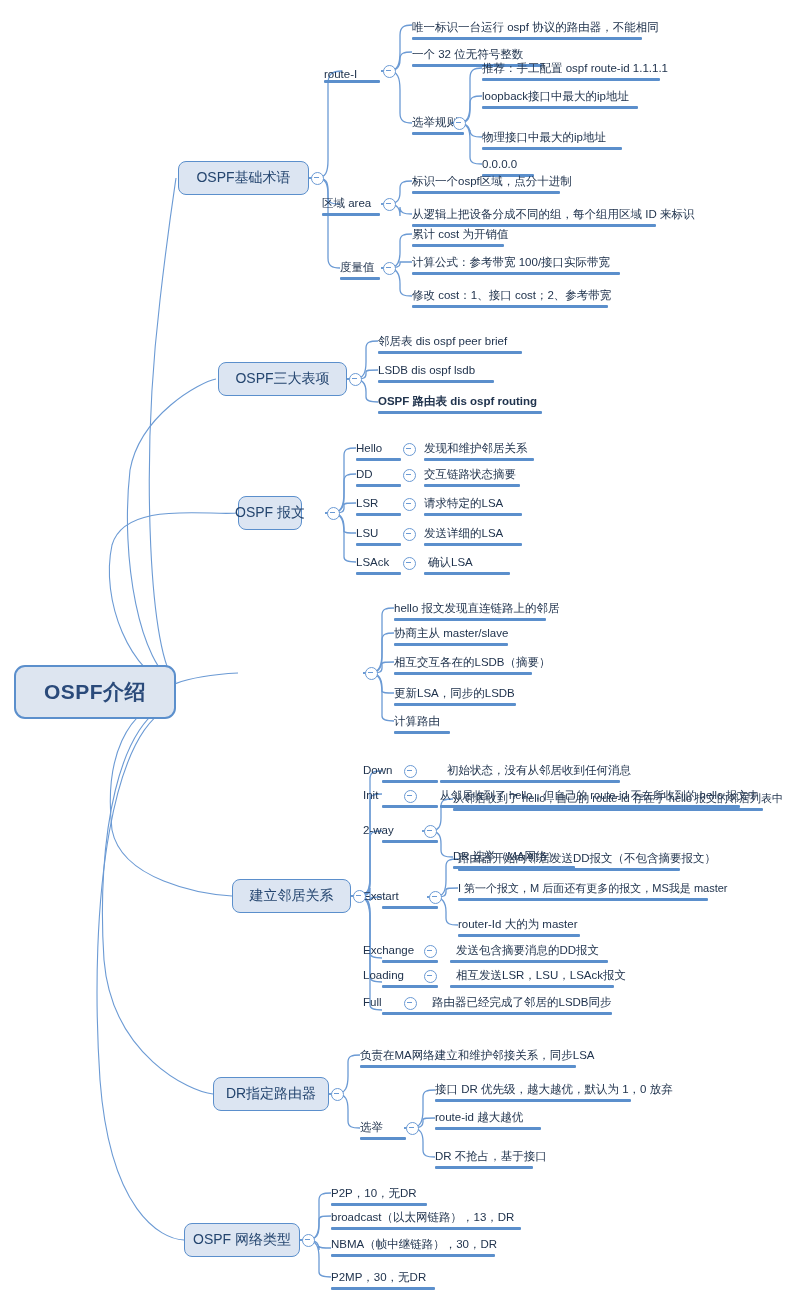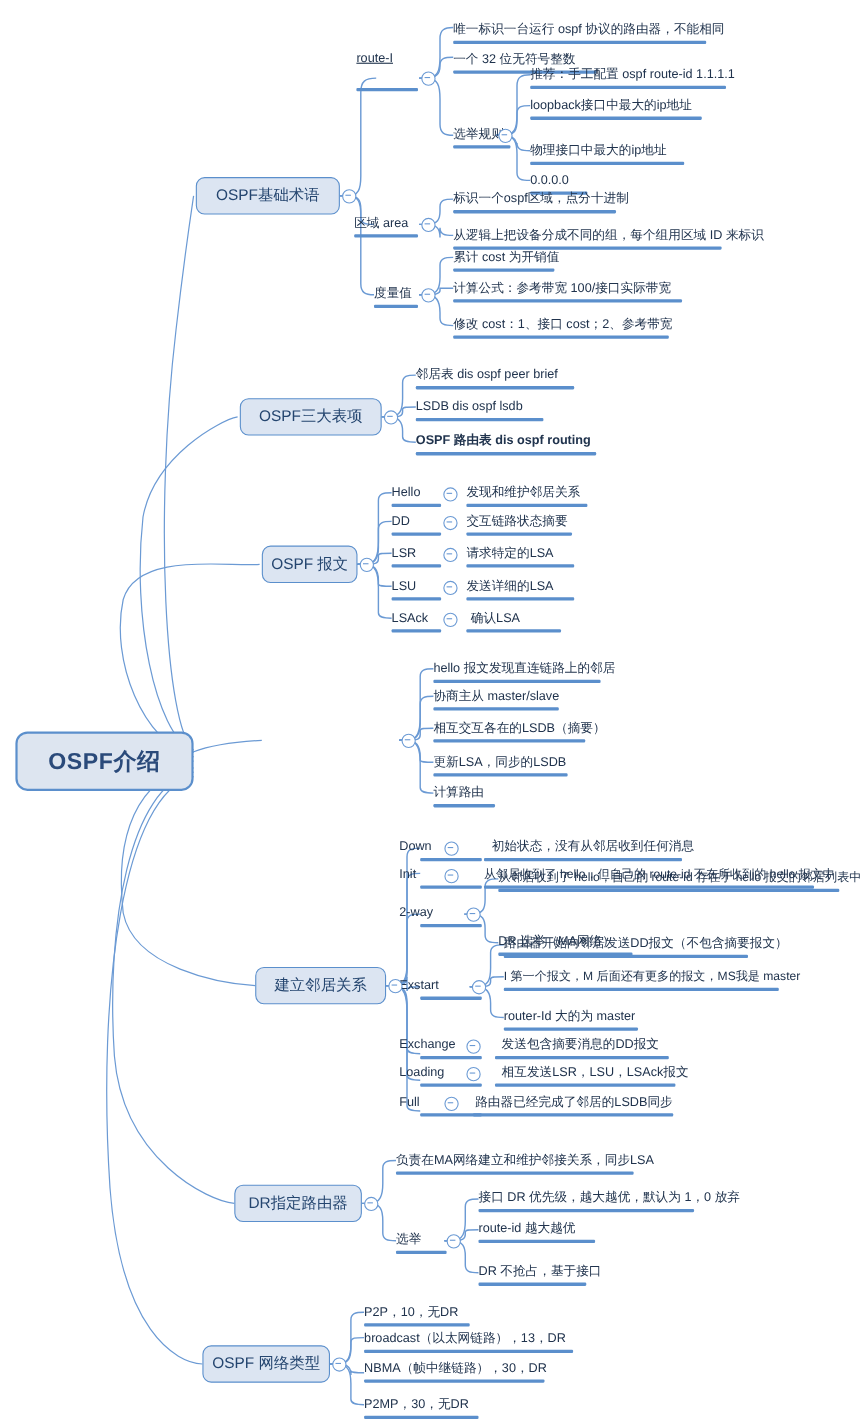--- a/index.html
+++ b/index.html
@@ -182,21 +182,21 @@
       <path d="M300,1240 L307,1240 C 317,1240 319,1244 319,1250 L319,1246 C 319,1248 323,1248 331,1248"></path>
       <path d="M300,1240 L307,1240 C 317,1240 319,1248 319,1258 L319,1272 C 319,1276 323,1277 331,1277"></path>
     </g>
   </svg>
 
   <div class="root-node" style="left:14px; top:665px; width:162px; height:54px;">OSPF介绍</div>
 
   <div class="branch-node" style="left:178px; top:161px; width:131px; height:34px;">OSPF基础术语</div>
   <div class="toggle" style="left:311px; top:172px;"></div>
 
-  <div class="txt-node" style="left:324px; top:46px;text-decoration:underline;">route-I</div>
+  <div class="txt-node" style="left:324px; top:67px;">route-I</div>
   <div class="underline" style="left:324px; top:80px; width:56px;"></div>
   <div class="toggle" style="left:383px; top:65px;"></div>
 
   <div class="txt-node" style="left:412px; top:20px;">唯一标识一台运行 ospf 协议的路由器，不能相同</div>
   <div class="underline" style="left:412px; top:37px; width:230px;"></div>
 
   <div class="txt-node" style="left:412px; top:47px;">一个 32 位无符号整数</div>
   <div class="underline" style="left:412px; top:64px; width:130px;"></div>
 
   <div class="txt-node" style="left:412px; top:115px;">选举规则</div>
@@ -243,21 +243,21 @@
 
   <div class="txt-node" style="left:378px; top:334px;">邻居表 dis ospf peer brief</div>
   <div class="underline" style="left:378px; top:351px; width:144px;"></div>
 
   <div class="txt-node" style="left:378px; top:363px;">LSDB dis ospf lsdb</div>
   <div class="underline" style="left:378px; top:380px; width:116px;"></div>
 
   <div class="txt-node" style="left:378px; top:394px;font-weight:bold;">OSPF 路由表 dis ospf routing</div>
   <div class="underline" style="left:378px; top:411px; width:164px;"></div>
 
-  <div class="branch-node" style="left:238px; top:496px; width:87px; height:34px;">OSPF 报文</div>
+  <div class="branch-node" style="left:238px; top:496px; width:64px; height:34px;">OSPF 报文</div>
   <div class="toggle" style="left:327px; top:507px;"></div>
 
   <div class="txt-node" style="left:356px; top:441px;">Hello</div>
   <div class="underline" style="left:356px; top:458px; width:45px;"></div>
   <div class="toggle" style="left:403px; top:443px;"></div>
   <div class="txt-node" style="left:424px; top:441px;">发现和维护邻居关系</div>
   <div class="underline" style="left:424px; top:458px; width:110px;"></div>
 
   <div class="txt-node" style="left:356px; top:467px;">DD</div>
   <div class="underline" style="left:356px; top:484px; width:45px;"></div>

